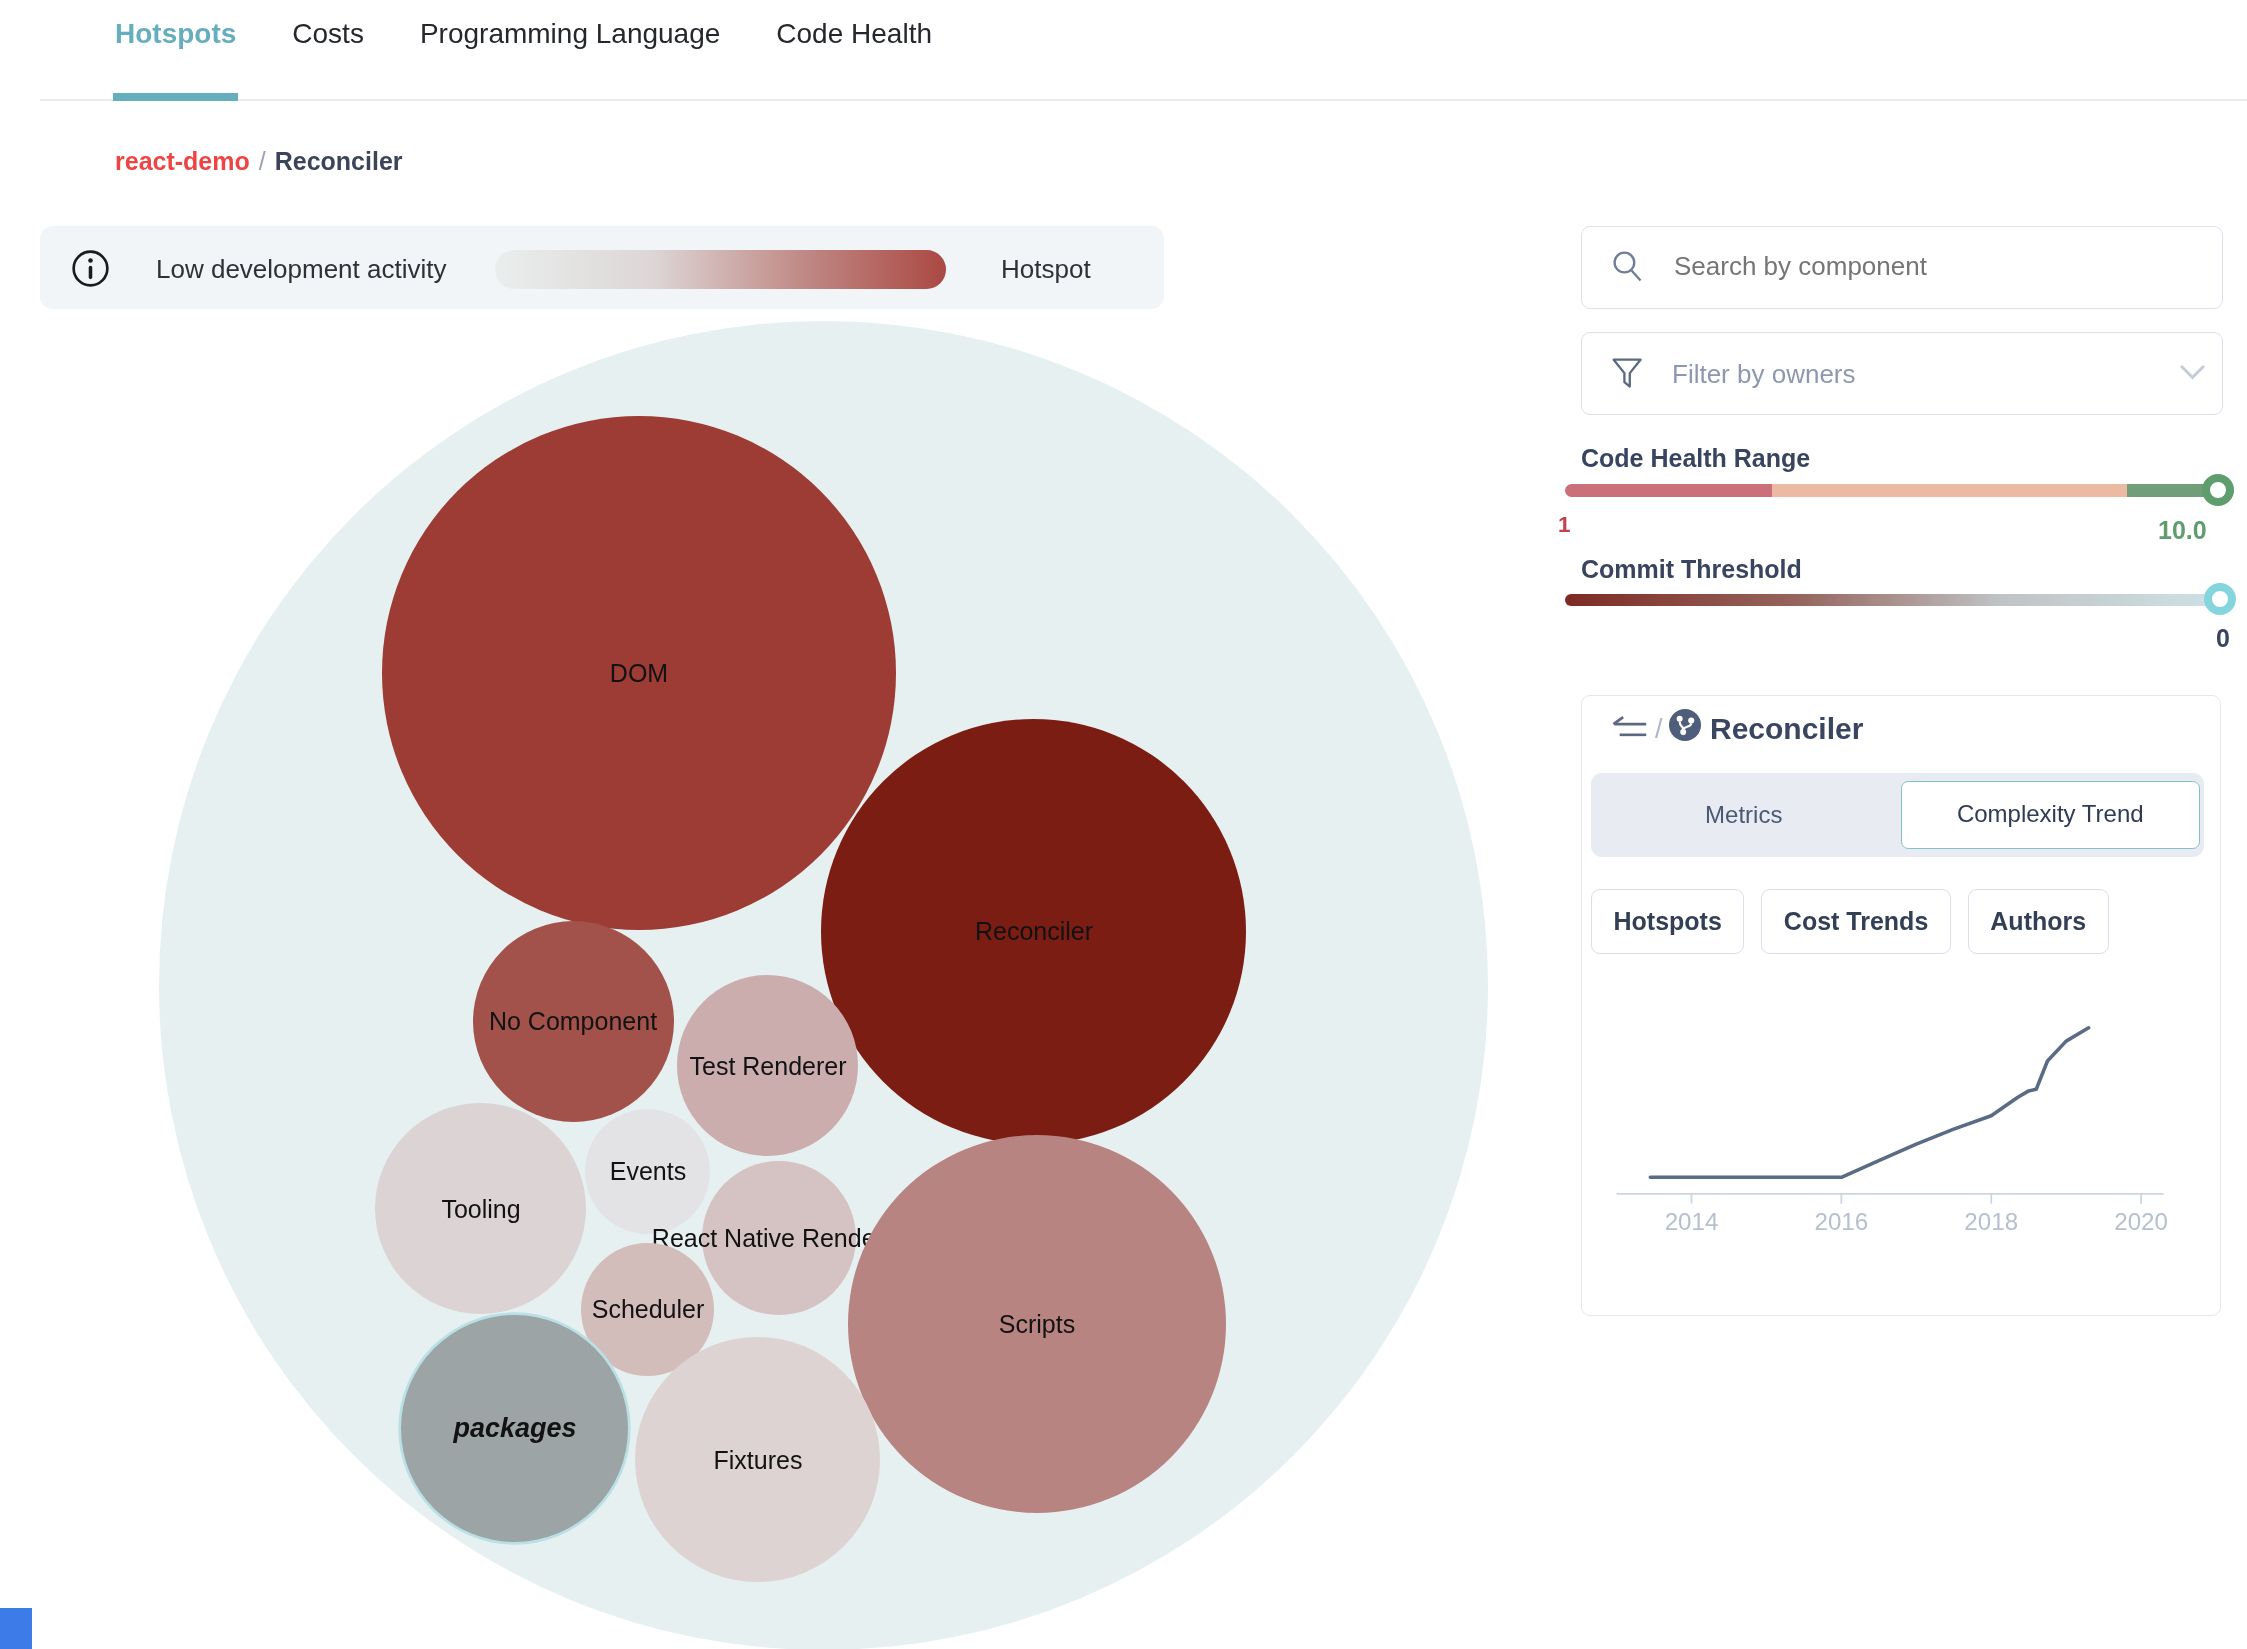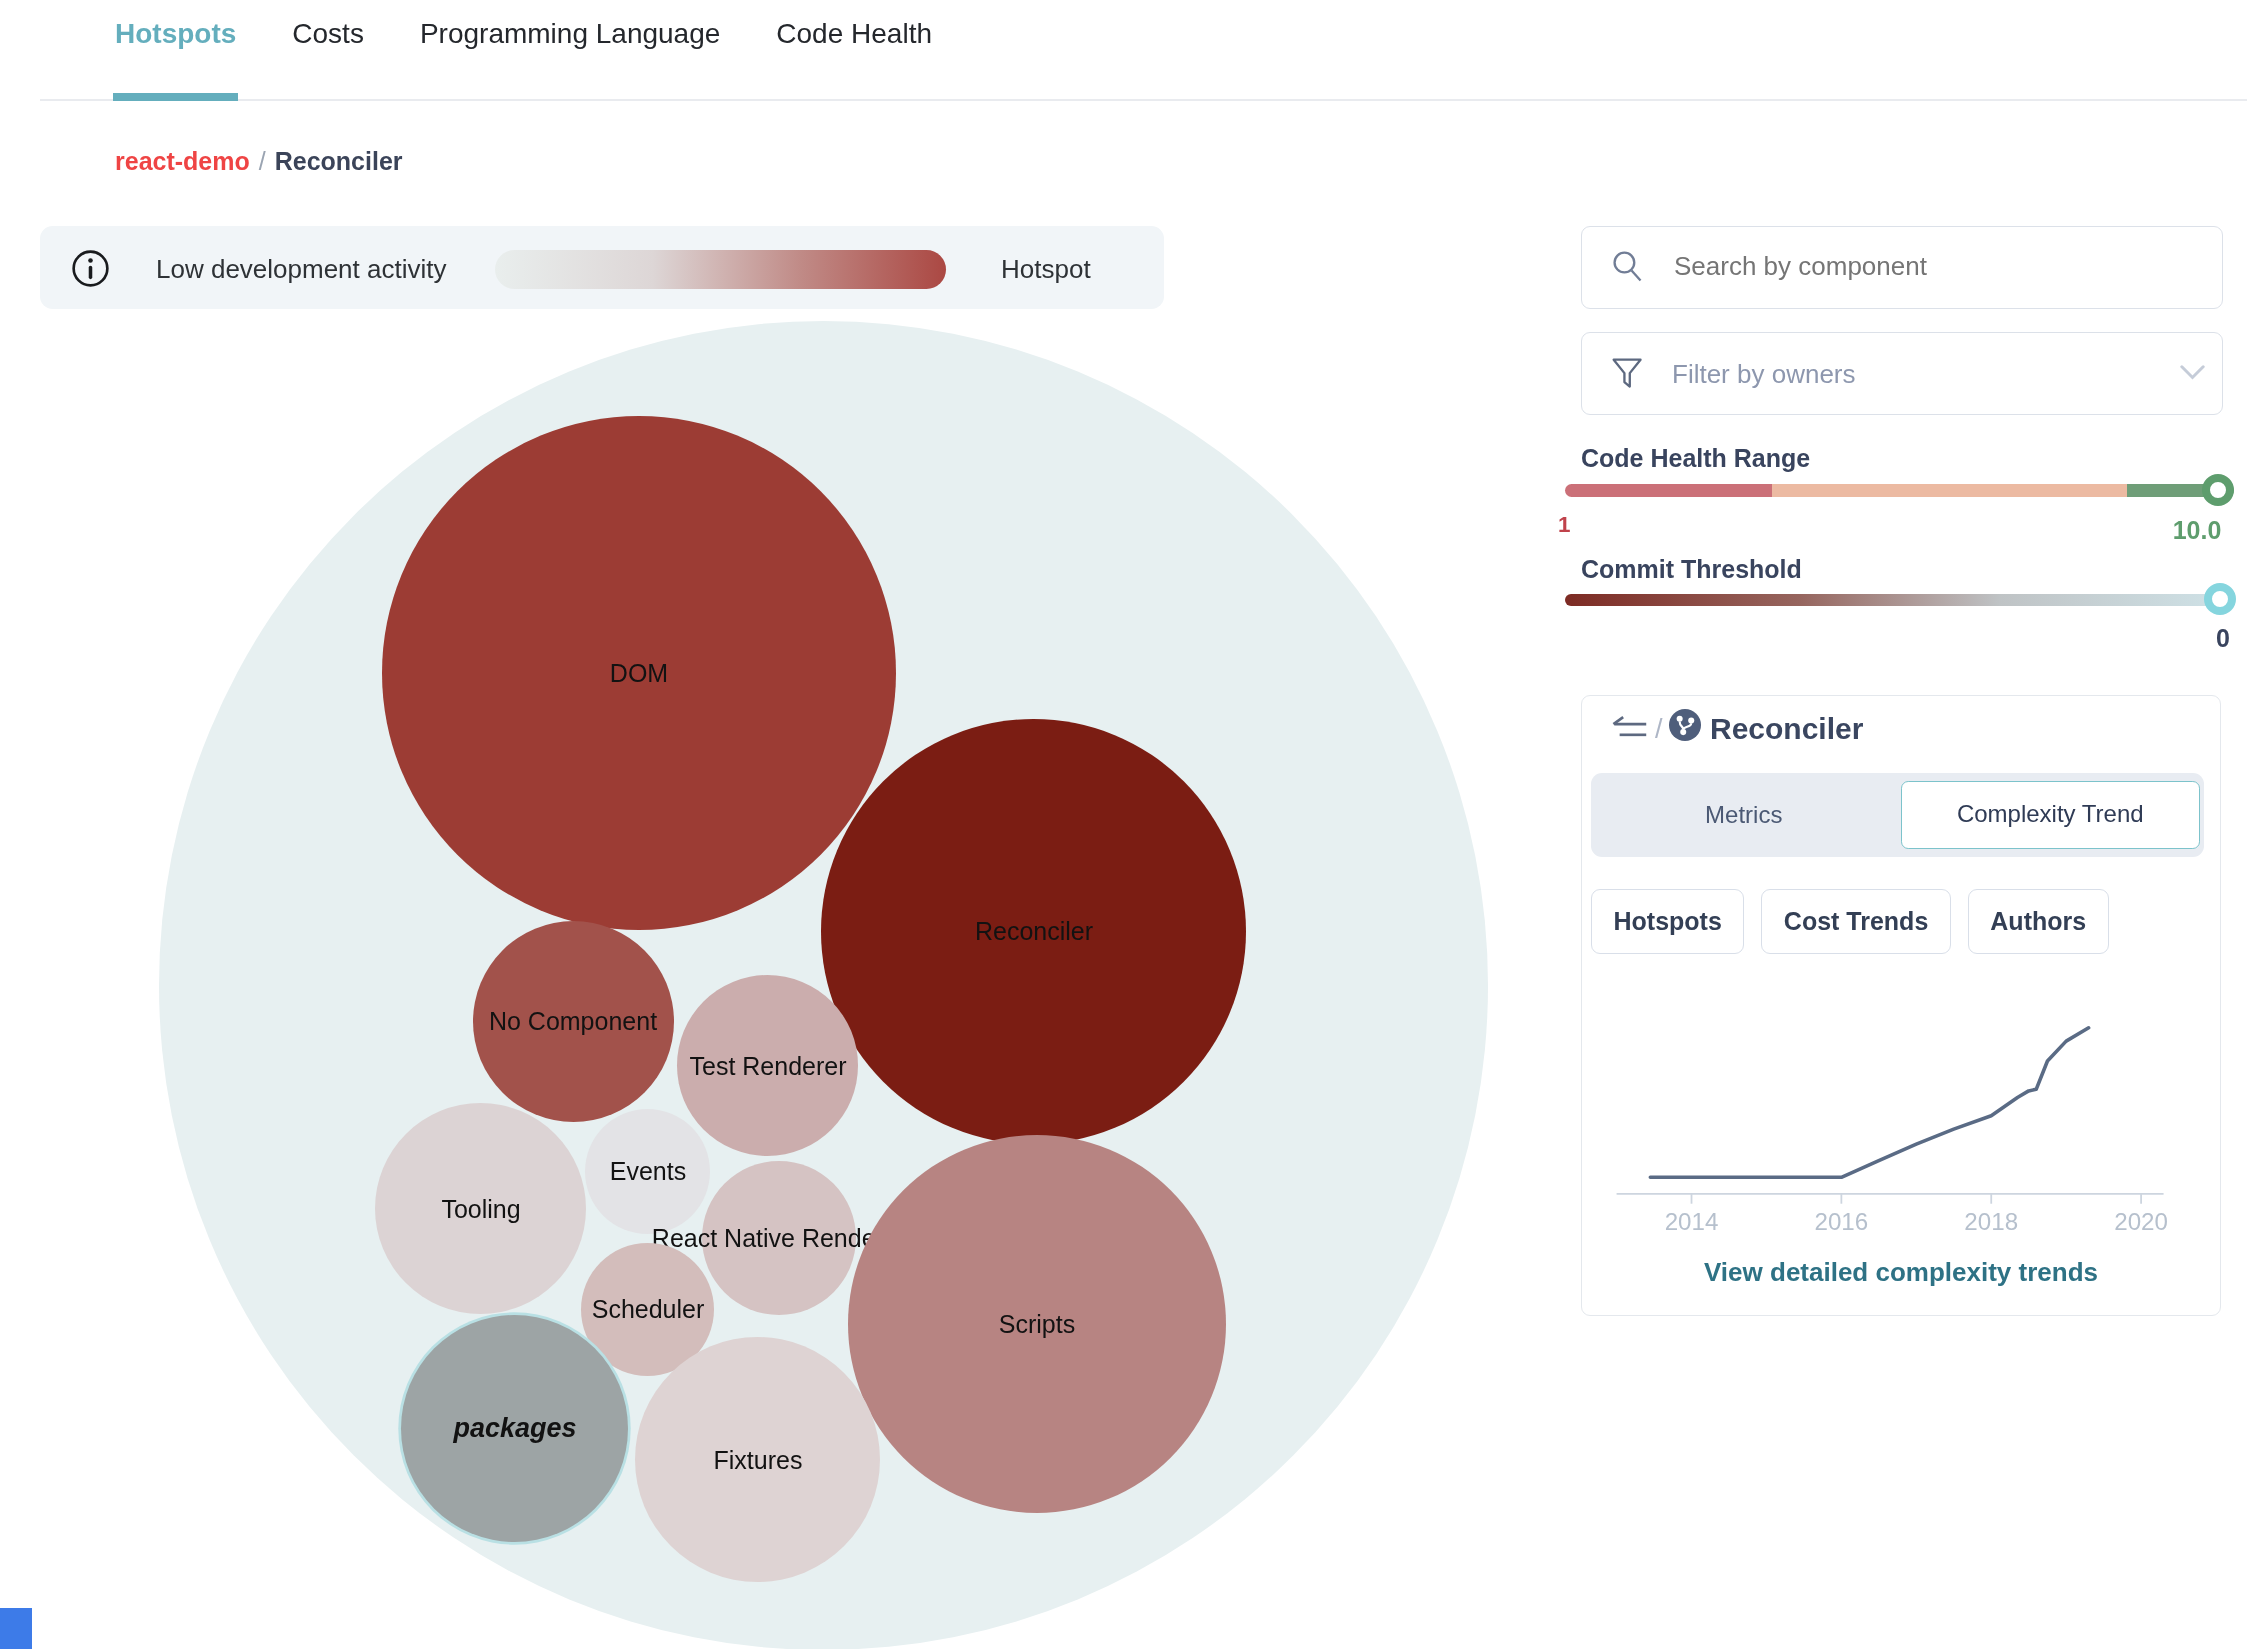--- a/index.html
+++ b/index.html
@@ -116,21 +116,21 @@
     <svg class="abs" style="left:598px;top:32px;" width="25" height="16" viewBox="0 0 28 18">
       <path d="M2 2 L14 14 L26 2" fill="none" stroke="#c5ccd8" stroke-width="3.4" stroke-linecap="round"></path>
     </svg>
   </div>
 
   <div class="abs sl-label" style="left:1581px;top:444px;">Code Health Range</div>
   <div class="abs track" style="left:1565px;top:484px;width:669px;height:12.5px;
        background:linear-gradient(90deg,#cb7078 0%,#cb7078 31%,#ecbaa2 31%,#ecbaa2 84%,#6f9e78 84%,#6f9e78 100%);"></div>
   <div class="abs handle" style="left:2202px;top:474px;border:8px solid #5e9d6d;"></div>
   <div class="abs" style="left:1558px;top:512px;font-size:22.4px;color:#c0424b;font-weight:600;">1</div>
-  <div class="abs" style="left:2158px;top:516px;width:78px;text-align:center;font-size:25px;font-weight:700;color:#5e9d6d;">10.0</div>
+  <div class="abs" style="left:2158px;top:516px;width:78px;text-align:left;font-size:25px;font-weight:700;color:#5e9d6d;">10.0</div>
 
   <div class="abs sl-label" style="left:1581px;top:555px;">Commit Threshold</div>
   <div class="abs track" style="left:1565px;top:594px;width:669px;height:11.6px;
        background:linear-gradient(90deg,#7d2b24 0%,#96655e 35%,#bfc3c5 65%,#cfe3e8 100%);"></div>
   <div class="abs handle" style="left:2204px;top:583px;border:8px solid #85d5de;"></div>
   <div class="abs" style="left:2167px;top:624px;width:63px;text-align:right;font-size:25px;font-weight:700;color:#39445e;">0</div>
 
   <div class="abs card">
 
     <svg class="abs" style="left:27px;top:19.7px;" width="39" height="27" viewBox="0 0 44 30">
@@ -165,18 +165,17 @@
         <text x="87.69863013698682" y="272" text-anchor="middle" fill="#b6c0cd" font-size="27" font-family="&quot;Liberation Sans&quot;,sans-serif">2014</text>
         <line x1="255.0958904109605" x2="255.0958904109605" y1="232" y2="243" stroke="#cdd5df" stroke-width="2"></line>
         <text x="255.0958904109605" y="272" text-anchor="middle" fill="#b6c0cd" font-size="27" font-family="&quot;Liberation Sans&quot;,sans-serif">2016</text>
         <line x1="422.4931506849341" x2="422.4931506849341" y1="232" y2="243" stroke="#cdd5df" stroke-width="2"></line>
         <text x="422.4931506849341" y="272" text-anchor="middle" fill="#b6c0cd" font-size="27" font-family="&quot;Liberation Sans&quot;,sans-serif">2018</text>
         <line x1="589.8904109589078" x2="589.8904109589078" y1="232" y2="243" stroke="#cdd5df" stroke-width="2"></line>
         <text x="589.8904109589078" y="272" text-anchor="middle" fill="#b6c0cd" font-size="27" font-family="&quot;Liberation Sans&quot;,sans-serif">2020</text>
         <path d="M41.7,213.5 L255.1,213.5 L296.9,194.9 L338.8,176.4 L380.6,159.7 L422.5,144.8 L451.8,124.4 L464.3,117.0 L472.7,115.2 L485.3,83.6 L506.2,61.4 L531.3,46.5" fill="none" stroke="#5a6b85" stroke-width="4" stroke-linejoin="round" stroke-linecap="round"></path>
       </svg>
 
-    <div class="abs trend-link">View detailed complexity trends</div>
   </div>
 
   <div class="abs corner-frag"></div>
 </div>
 
 
 </body></html>

